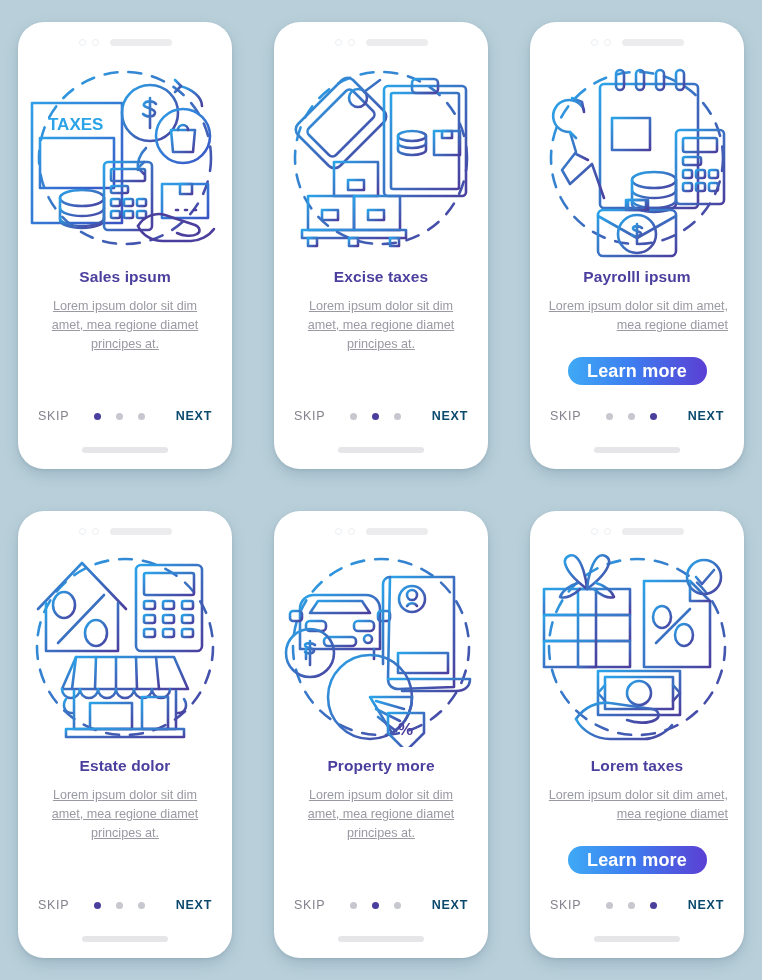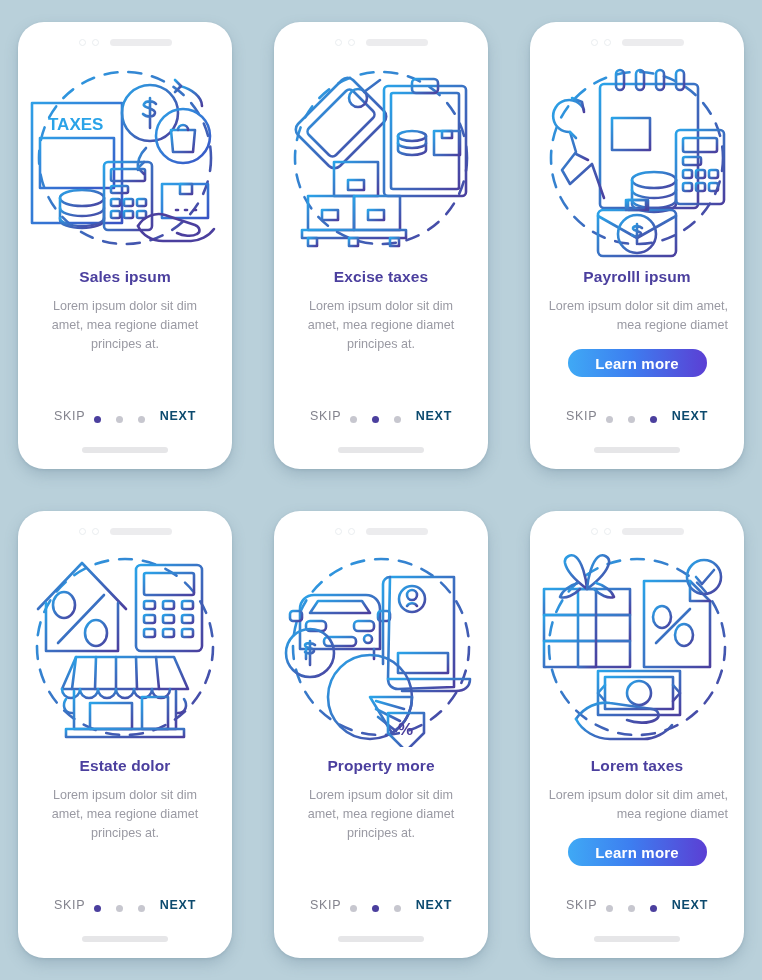--- a/index.html
+++ b/index.html
@@ -86,48 +86,49 @@
     text-align: center;
     margin-top: 6px;
   }
   .card-desc {
     font-size: 12.6px;
     line-height: 19px;
     color: #9a9aa3;
     text-align: center;
     margin-top: 11px;
     width: 175px;
+    text-decoration: underline;
   }
 
   
   .learn-btn {
-    margin-top: 14px;
+    margin-top: 22px;
     width: 139px;
     height: 28px;
     border-radius: 15px;
     border: none;
     color: #ffffff;
-    font-size: 15px;
+    font-size: 18px;
     font-weight: bold;
     font-family: "Liberation Sans", sans-serif;
     letter-spacing: 0.2px;
     cursor: pointer;
     background: linear-gradient(90deg, #3fa9f5 0%, #3d7ef0 45%, #5b3fd4 100%);
   }
 
   
   .nav-row {
     position: absolute;
     left: 0;
     right: 0;
     bottom: 46px;
     display: flex;
-    align-items: flex-end;
+    align-items: center;
     justify-content: space-between;
-    padding: 0 36px;
+    padding: 0 20px;
     box-sizing: border-box;
   }
   .nav-skip, .nav-next {
     font-size: 12.5px;
     color: #83838d;
     letter-spacing: 0.7px;
     cursor: pointer;
   }
   .nav-next { color: #0c4a6e; font-weight: bold; }
   .dots {

